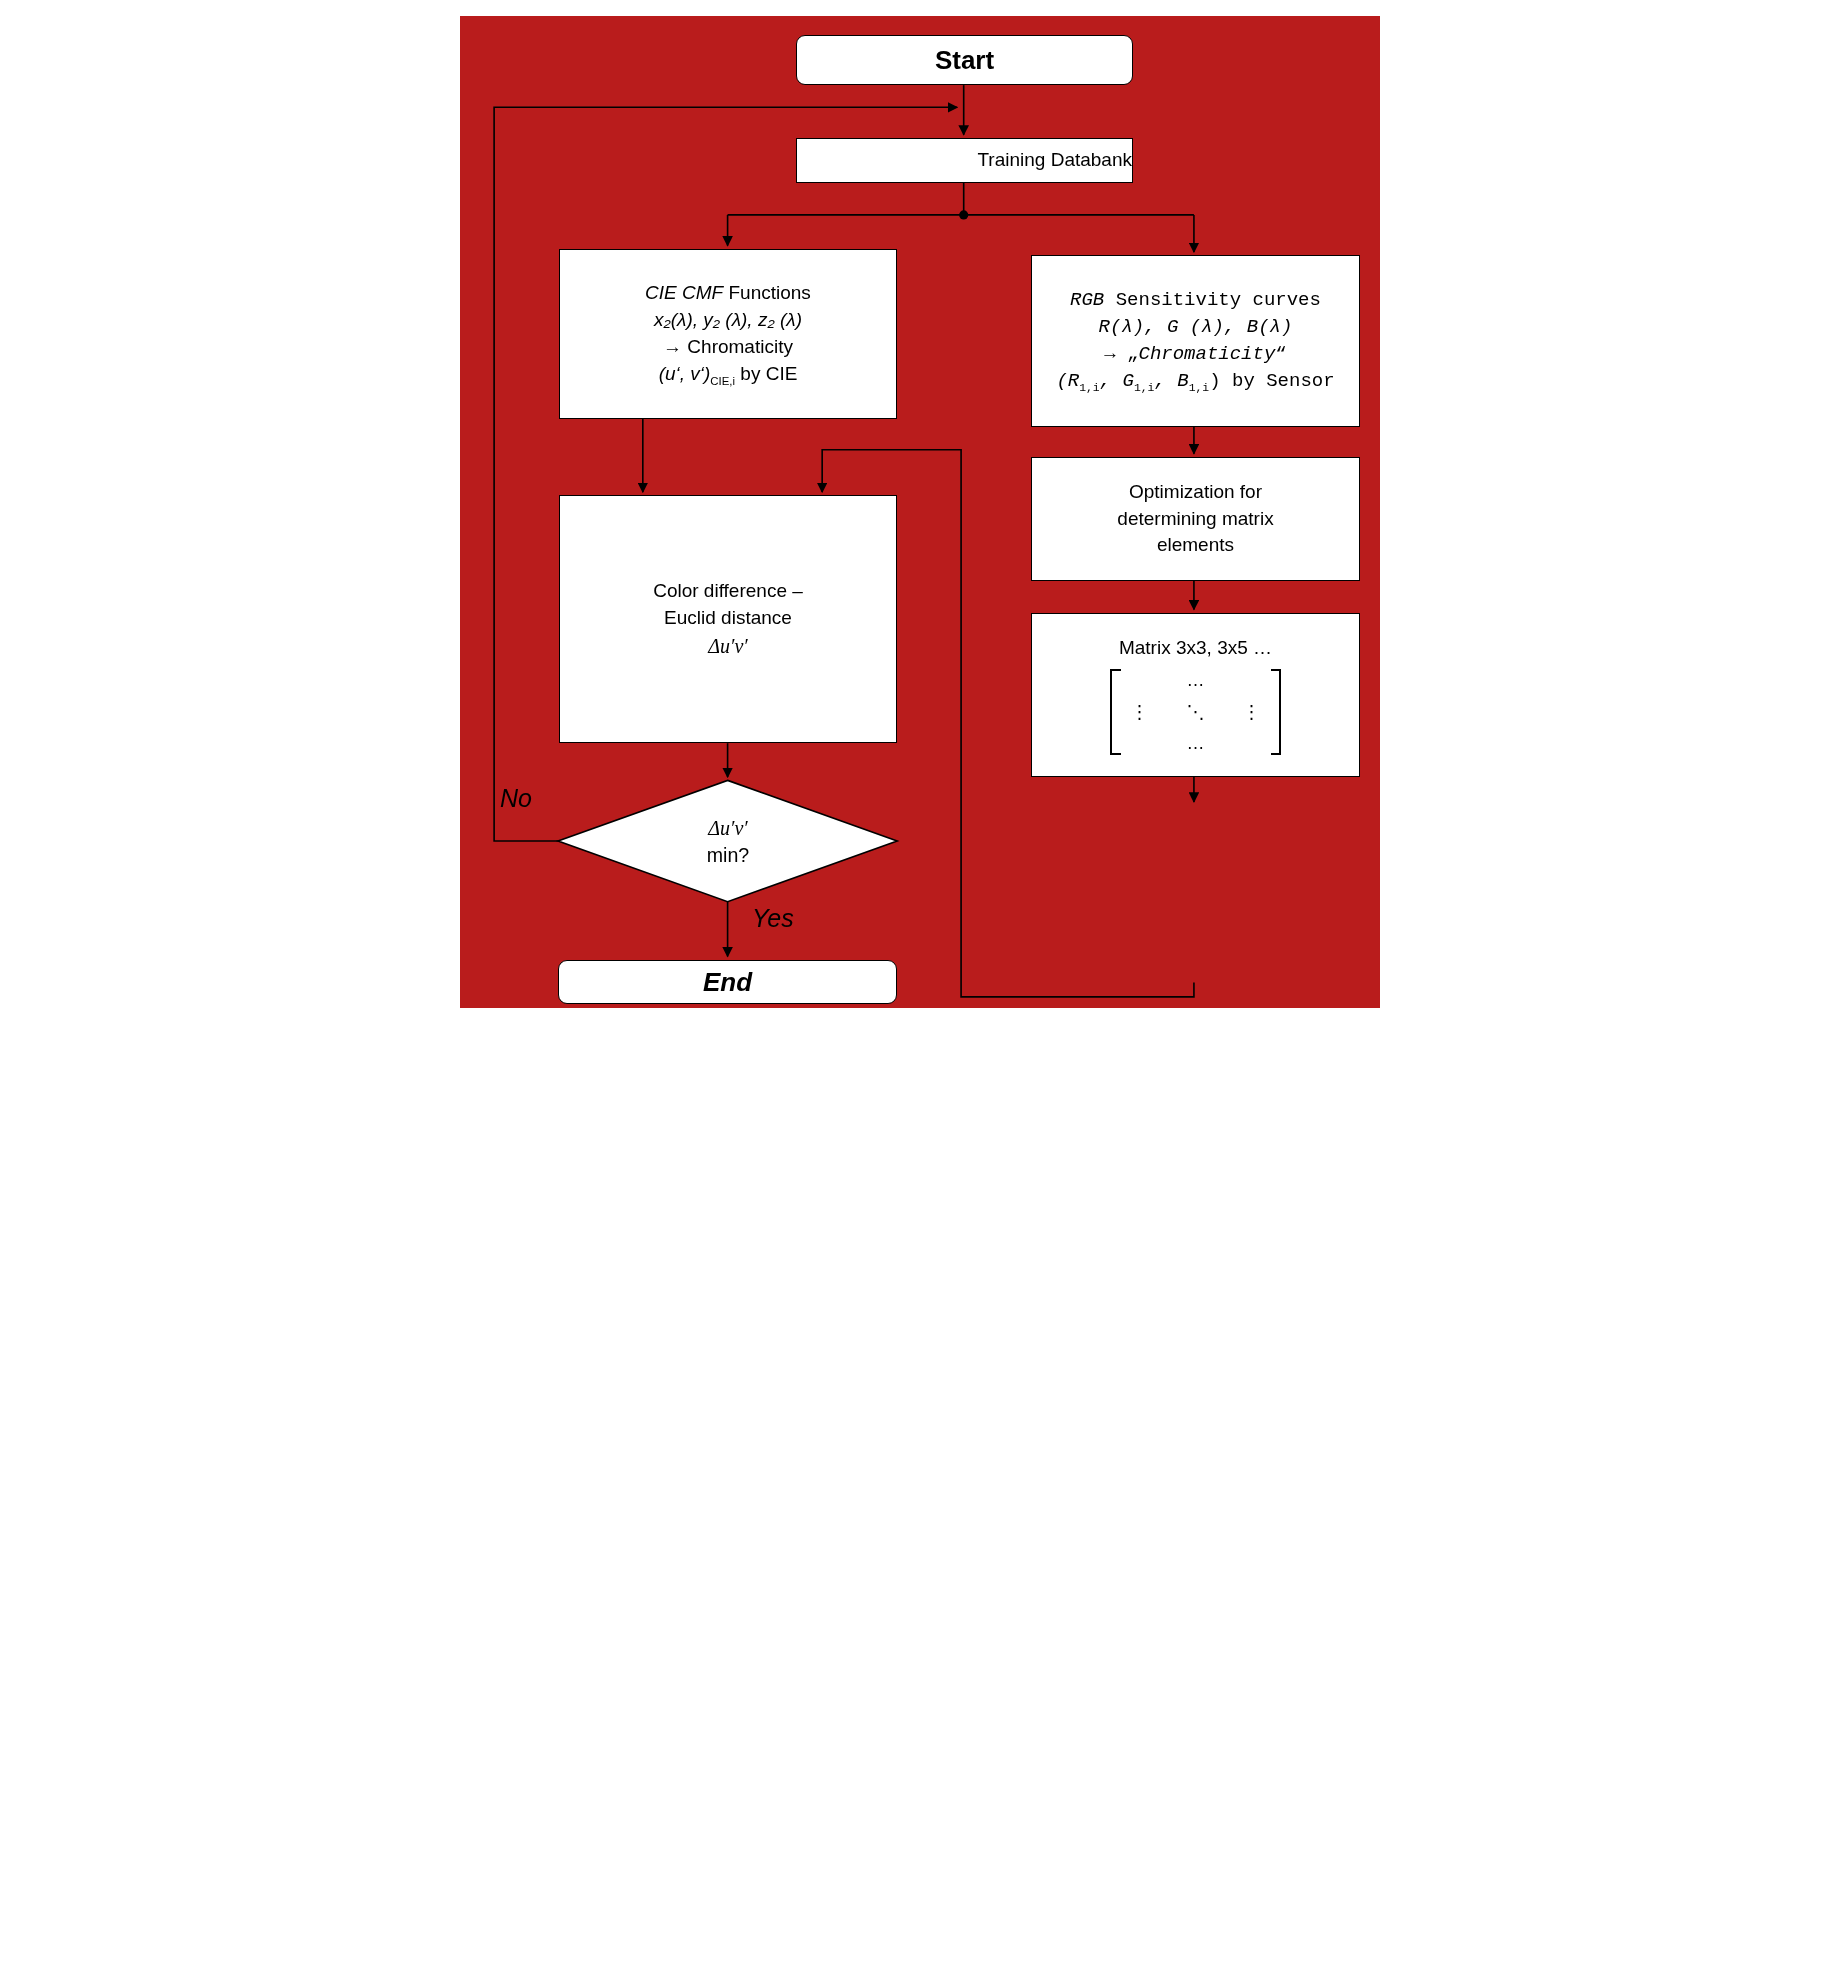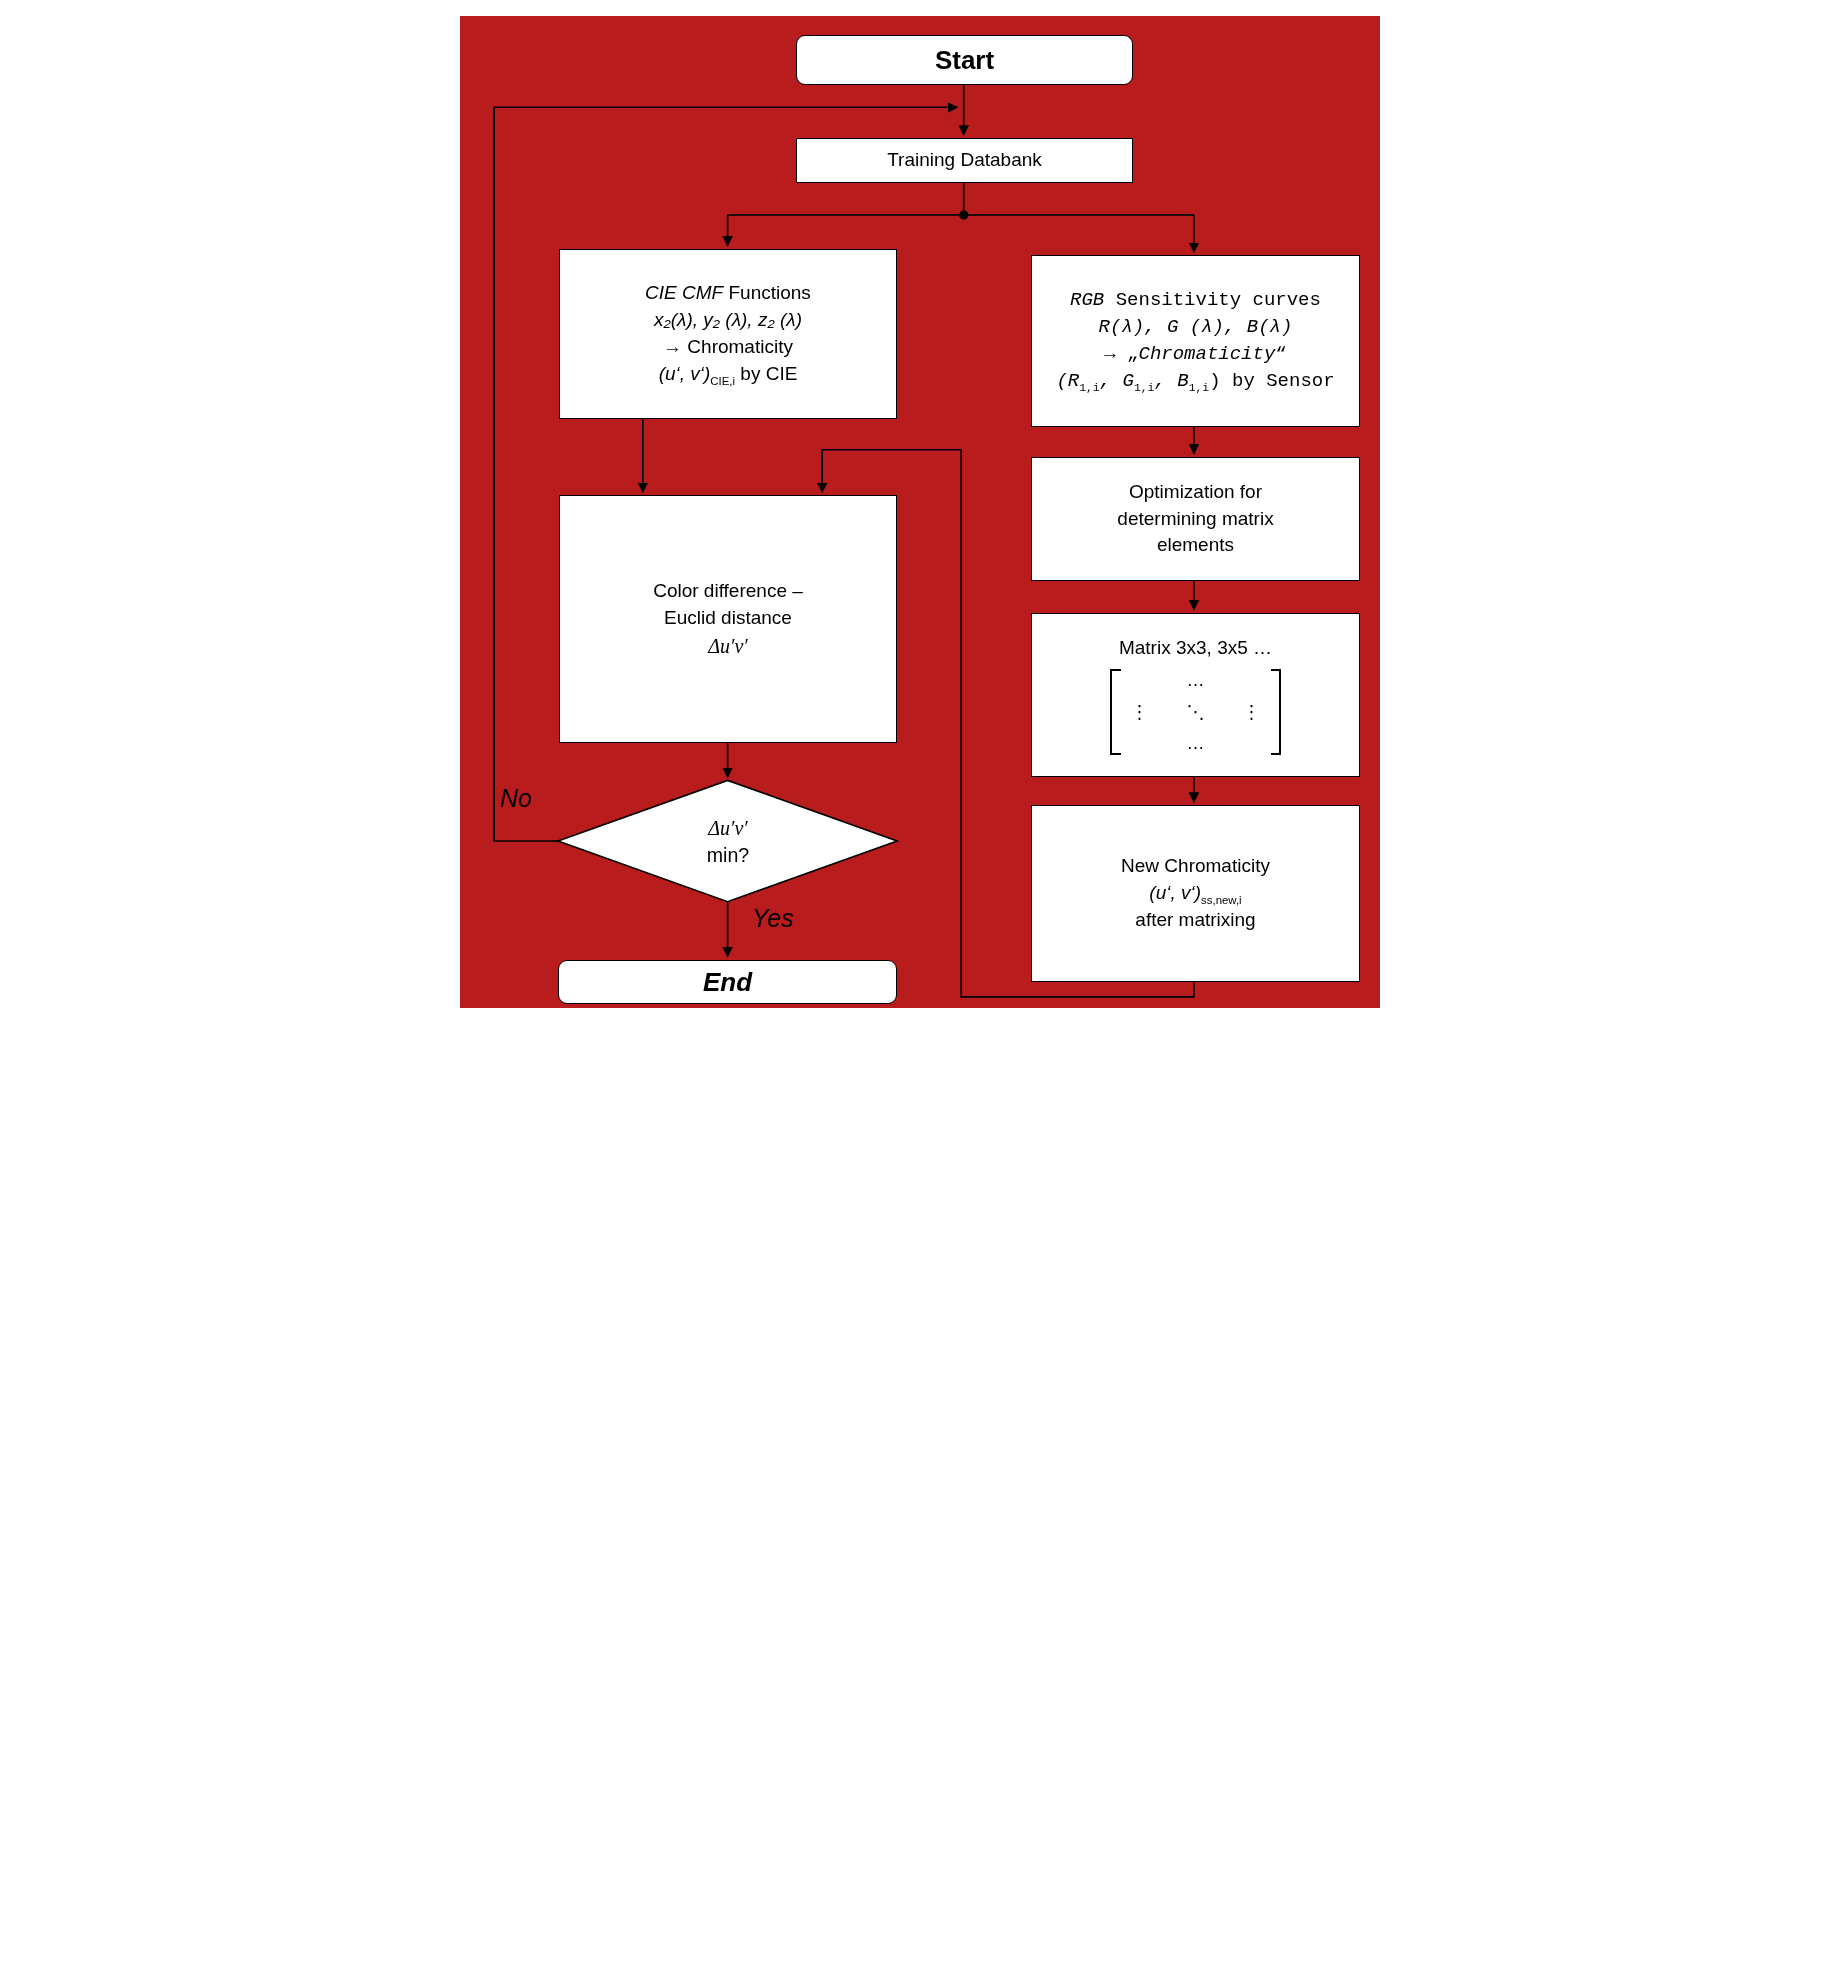--- a/index.html
+++ b/index.html
@@ -136,21 +136,21 @@
 
     <line x1="1125" y1="865" x2="1125" y2="910" stroke="#000" stroke-width="2.5" marker-end="url(#arrow)"></line>
 
     <line x1="1125" y1="1167" x2="1125" y2="1205" stroke="#000" stroke-width="2.5" marker-end="url(#arrow)"></line>
   </svg>
 
   <div class="node terminal" style="left:336px; top:19px; width:337px; height:50px;">
     <div class="line">Start</div>
   </div>
 
-  <div class="node" style="left:336px; top:122px; width:337px; height:45px;">
+  <div class="node" style="left:336px; top:122px; width:337px; height:45px;align-items:flex-end;">
     <div class="line">Training Databank</div>
   </div>
 
   <div class="node" style="left:99px; top:233px; width:338px; height:170px;">
     <div class="line"><span class="i">CIE CMF</span><span> Functions</span></div>
     <div class="line i">x₂(λ), y₂ (λ), z₂ (λ)</div>
     <div class="line">→ Chromaticity</div>
     <div class="line"><span class="i">(u‘, v‘)</span><sub>CIE,i</sub><span> by CIE</span></div>
   </div>
 
@@ -183,25 +183,20 @@
           <span>⋮</span>
           <span>⋱</span>
           <span>⋮</span>
         </div>
         <div>…</div>
       </div>
       <div class="bracket right"></div>
     </div>
   </div>
 
-  <div class="node" style="left:571px; top:789px; width:329px; height:177px;">
-    <div class="line">New Chromaticity</div>
-    <div class="line"><span class="i">(u‘, v‘)</span><sub>ss,new,i</sub></div>
-    <div class="line">after matrixing</div>
-  </div>
 
   <div class="diamond-text" style="left:170px; top:783px; width:196px; height:85px;">
     <div class="line math">Δu′v′</div>
     <div class="line">min?</div>
   </div>
 
   <div class="float-label" style="left:40px; top:768px;">No</div>
   <div class="float-label" style="left:292px; top:888px;">Yes</div>
 
   <div class="node terminal" style="left:98px; top:944px; width:339px; height:44px;font-style:italic;">

